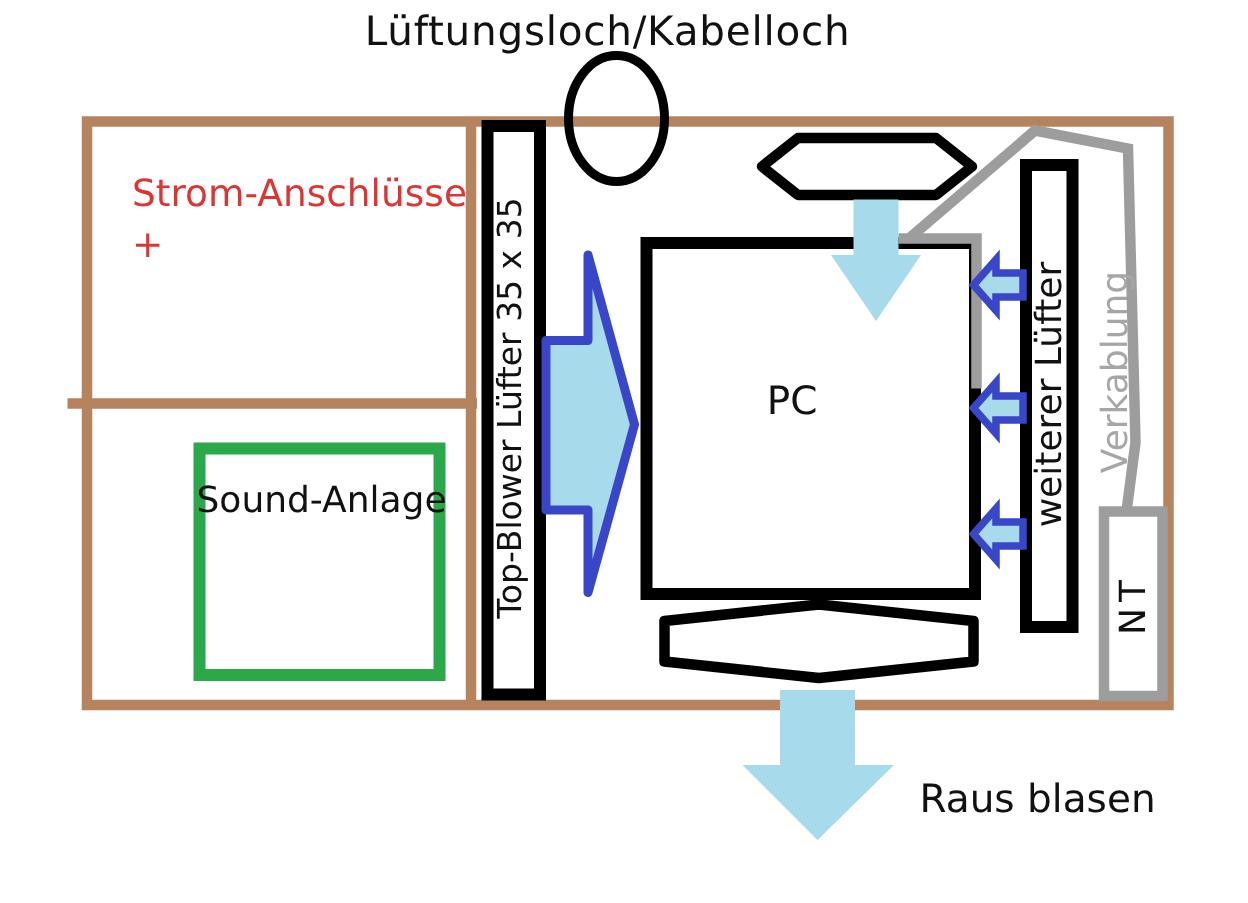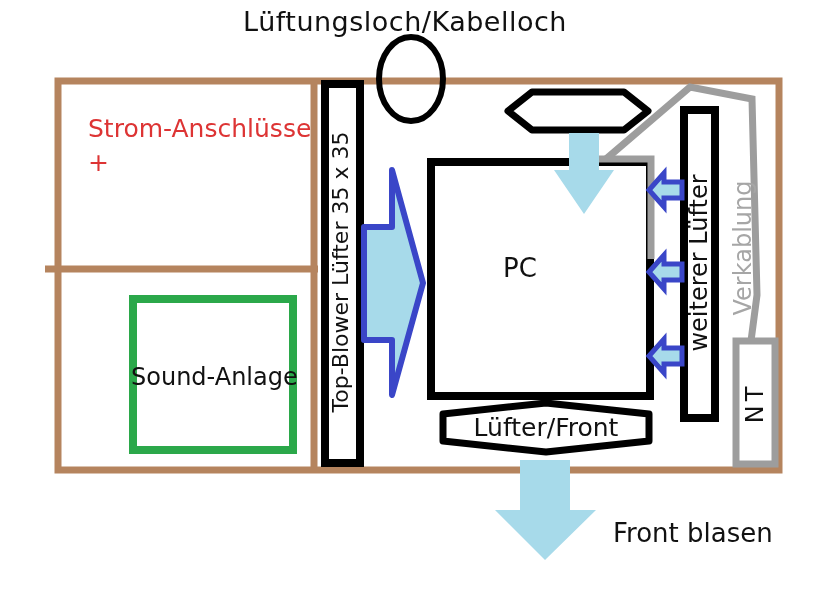--- a/index.html
+++ b/index.html
@@ -59,29 +59,28 @@
     <polygon points="443,414 546,403 649,414 649,441 546,452 443,441" fill="#ffffff" stroke-width="7" style="stroke:var(--c-black)" stroke-linejoin="round"></polygon>
 
     <polygon points="520,460 570,460 570,510 596,510 545,560 495,510 520,510" style="fill:var(--c-arrow_light_blue)"></polygon>
   </svg>
 
   <div class="lbl title center" style="left:240px;top:6px;width:330px;">Lüftungsloch/Kabelloch</div>
 
   <div class="lbl red" style="left:88px;top:112px;">Strom-Anschlüsse</div>
   <div class="lbl red" style="left:88px;top:146px;">+</div>
 
-  <div class="lbl small-hand center" style="left:131px;top:320px;width:164px;margin-top:44px;">Sound-Anlage</div>
+  <div class="lbl small-hand center" style="left:131px;top:320px;width:164px;">Sound-Anlage</div>
 
   <div class="lbl small-hand rot center" style="left:162px;top:258px;width:360px;height:28px;font-size:22px;">Top-Blower Lüfter 35 x 35</div>
 
-  <div class="lbl center" style="left:495px;top:254px;width:50px;font-size:26px;">PC</div>
+  <div class="lbl center" style="left:495px;top:254px;width:50px;font-size:26px;text-align:right;">PC</div>
 
 
   <div class="lbl small-hand rot center" style="left:560px;top:249px;width:280px;height:28px;">weiterer Lüfter</div>
 
   <div class="lbl small-hand rot center graytxt" style="left:644px;top:234px;width:200px;height:28px;">Verkablung</div>
 
   <div class="lbl small-hand rot center" style="left:706px;top:389px;width:100px;height:28px;letter-spacing:4px;">NT</div>
 
-  <div class="lbl hexlbl center" style="left:443px;top:414px;width:206px;">Lüfter/Front</div>
 
-  <div class="lbl" style="left:613px;top:519px;font-size:26px;">Front blasen</div>
+  <div class="lbl" style="left:613px;top:519px;font-size:26px;">Raus blasen</div>
 </div>
 
 </body></html>

